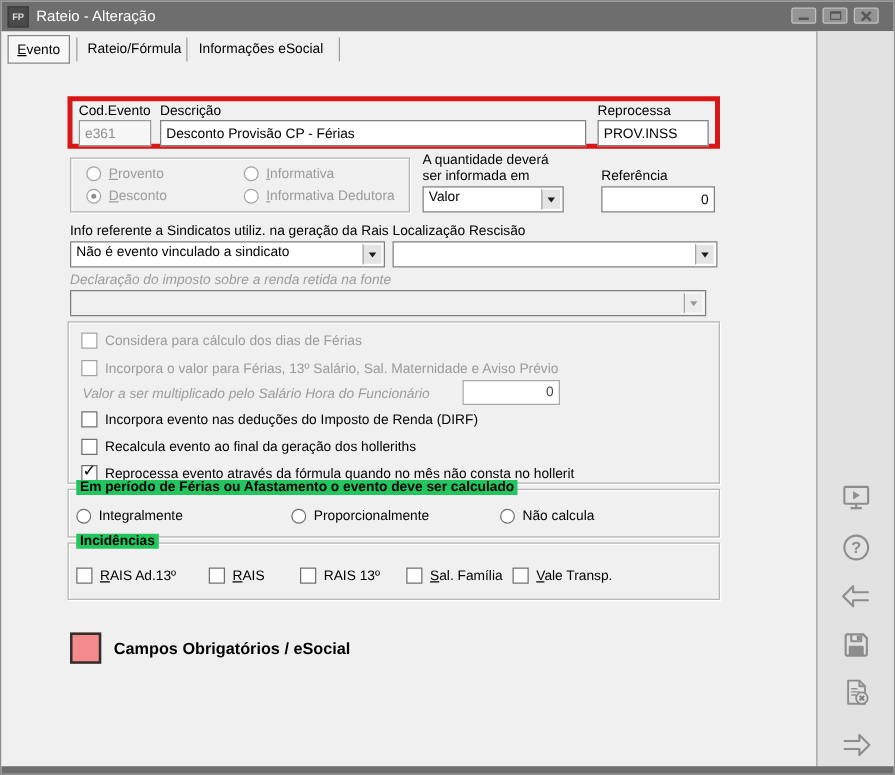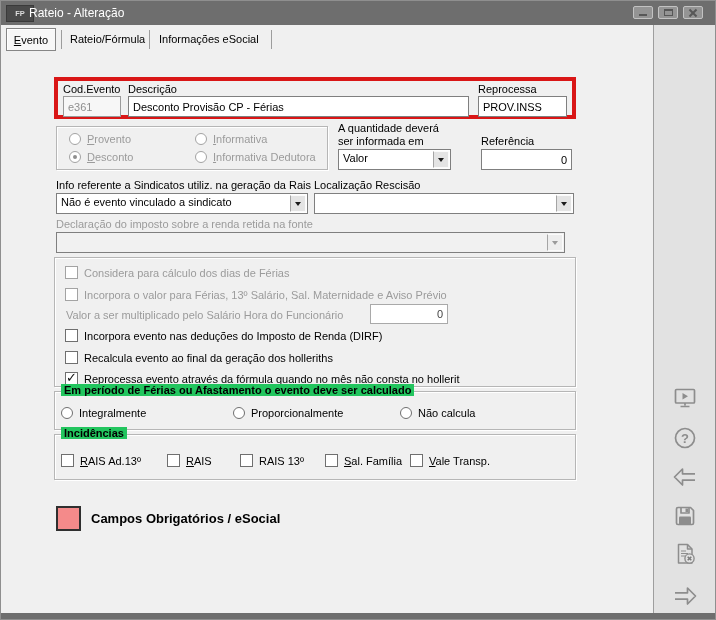--- a/index.html
+++ b/index.html
@@ -4,40 +4,40 @@
 <style>
   html,body{margin:0;padding:0;background:#c9c9c9;}
   *{box-sizing:border-box;}
   #window{
     position:relative;width:716px;height:620px;background:#f0f0f0;
     border:1px solid #8f8f8f;overflow:hidden;
     font-family:"Liberation Sans","DejaVu Sans",sans-serif;font-size:11px;color:#000;
   }
   
   .titlebar{position:absolute;left:0;top:0;width:100%;height:24px;background:#6e6e6e;}
-  .fp-badge{position:absolute;left:5px;top:4px;width:28px;height:17px;background:#4a4a4a;
+  .fp-badge{position:absolute;left:5px;top:4px;width:17px;height:17px;background:#4a4a4a;
     border:1px solid #3a3a3a;color:#dcdcdc;font-size:7.5px;font-weight:bold;
     display:flex;align-items:center;justify-content:center;}
   .win-title{position:absolute;left:28px;top:5px;color:#ffffff;font-size:12px;}
   .wbtn{position:absolute;top:5px;width:20px;height:13px;background:#949494;
     border:1px solid #c2c2c2;border-radius:2px;}
   .wbtn-min{left:632px;} .wbtn-max{left:657px;} .wbtn-close{left:682px;}
   .g-min{position:absolute;left:5px;top:7px;width:8px;height:2px;background:#575757;}
   .g-max{position:absolute;left:5px;top:2px;width:9px;height:7px;border:1px solid #575757;border-top-width:2px;}
   .g-x1,.g-x2{position:absolute;left:4px;top:5px;width:10px;height:2px;background:#575757;}
   .g-x1{transform:rotate(45deg);} .g-x2{transform:rotate(-45deg);}
   
   .tab-active{position:absolute;left:5px;top:27px;width:50px;height:23px;background:#f7f7f7;
     border:1px solid #868686;box-shadow:inset 1px 1px 0 #ffffff;
     display:flex;align-items:center;justify-content:center;}
   .tab-label{position:absolute;top:32px;cursor:default;}
   .tab-sep{position:absolute;top:29px;width:1px;height:19px;background:#9d9d9d;}
   
   .lbl{position:absolute;white-space:nowrap;}
-  .lbl.gray{color:#9b9b9b;}
+  .lbl.gray{color:#9b9b9b;font-style:italic;}
   .field{position:absolute;background:#ffffff;border:1px solid #7f7f7f;
     display:flex;align-items:center;padding:0 4px;white-space:nowrap;overflow:hidden;}
   .field.num{justify-content:flex-end;}
   .field.disabled{color:#8f8f8f;background:#f7f7f7;border-color:#9a9a9a;}
   .combo{position:absolute;background:#ffffff;border:1px solid #7f7f7f;}
   .combo .combo-val{position:absolute;left:4px;top:2px;right:20px;white-space:nowrap;overflow:hidden;}
   .combo .combo-btn{position:absolute;right:1px;top:1px;bottom:1px;width:16px;background:#e4e4e4;
     border:1px solid #fbfbfb;border-left-color:#a5a5a5;display:flex;align-items:center;justify-content:center;}
   .combo .tri{width:0;height:0;border-left:3.5px solid transparent;border-right:3.5px solid transparent;
     border-top:4px solid #1c1c1c;}

